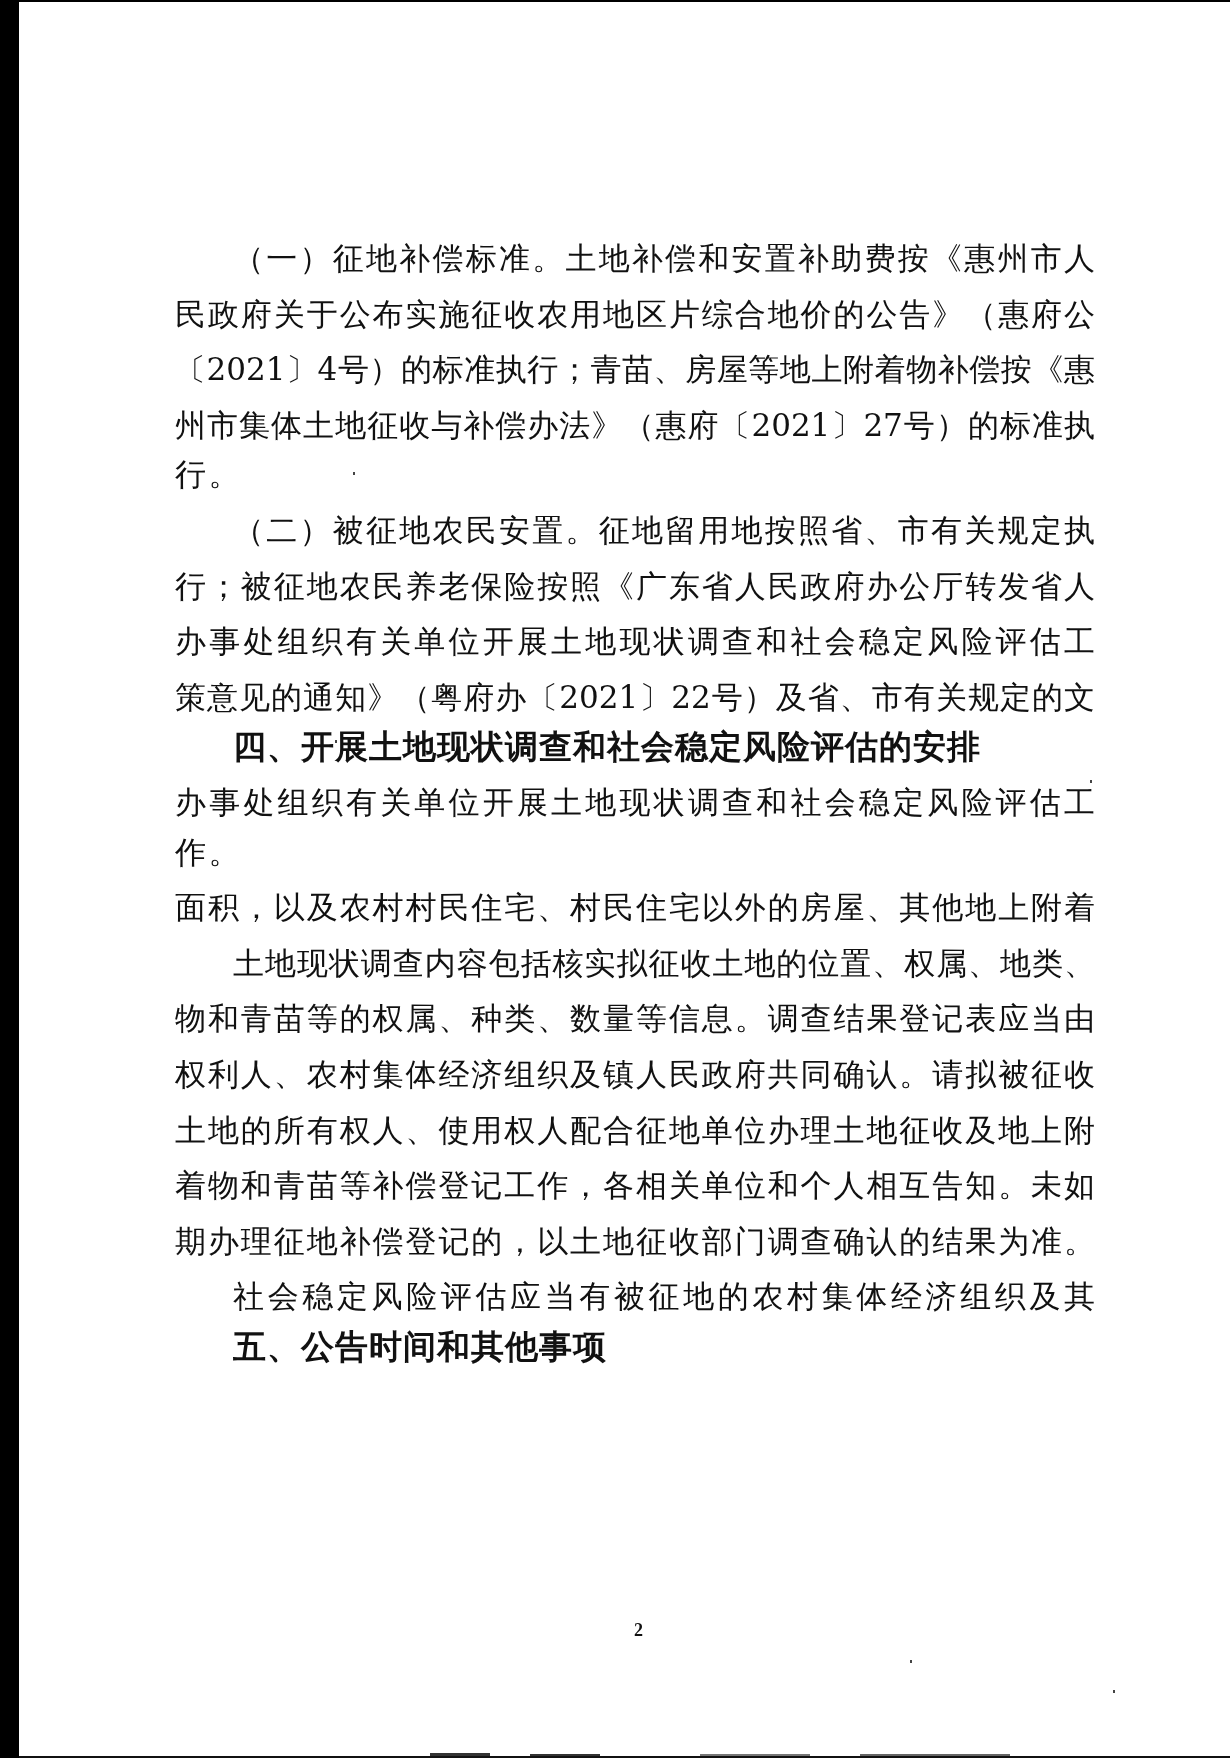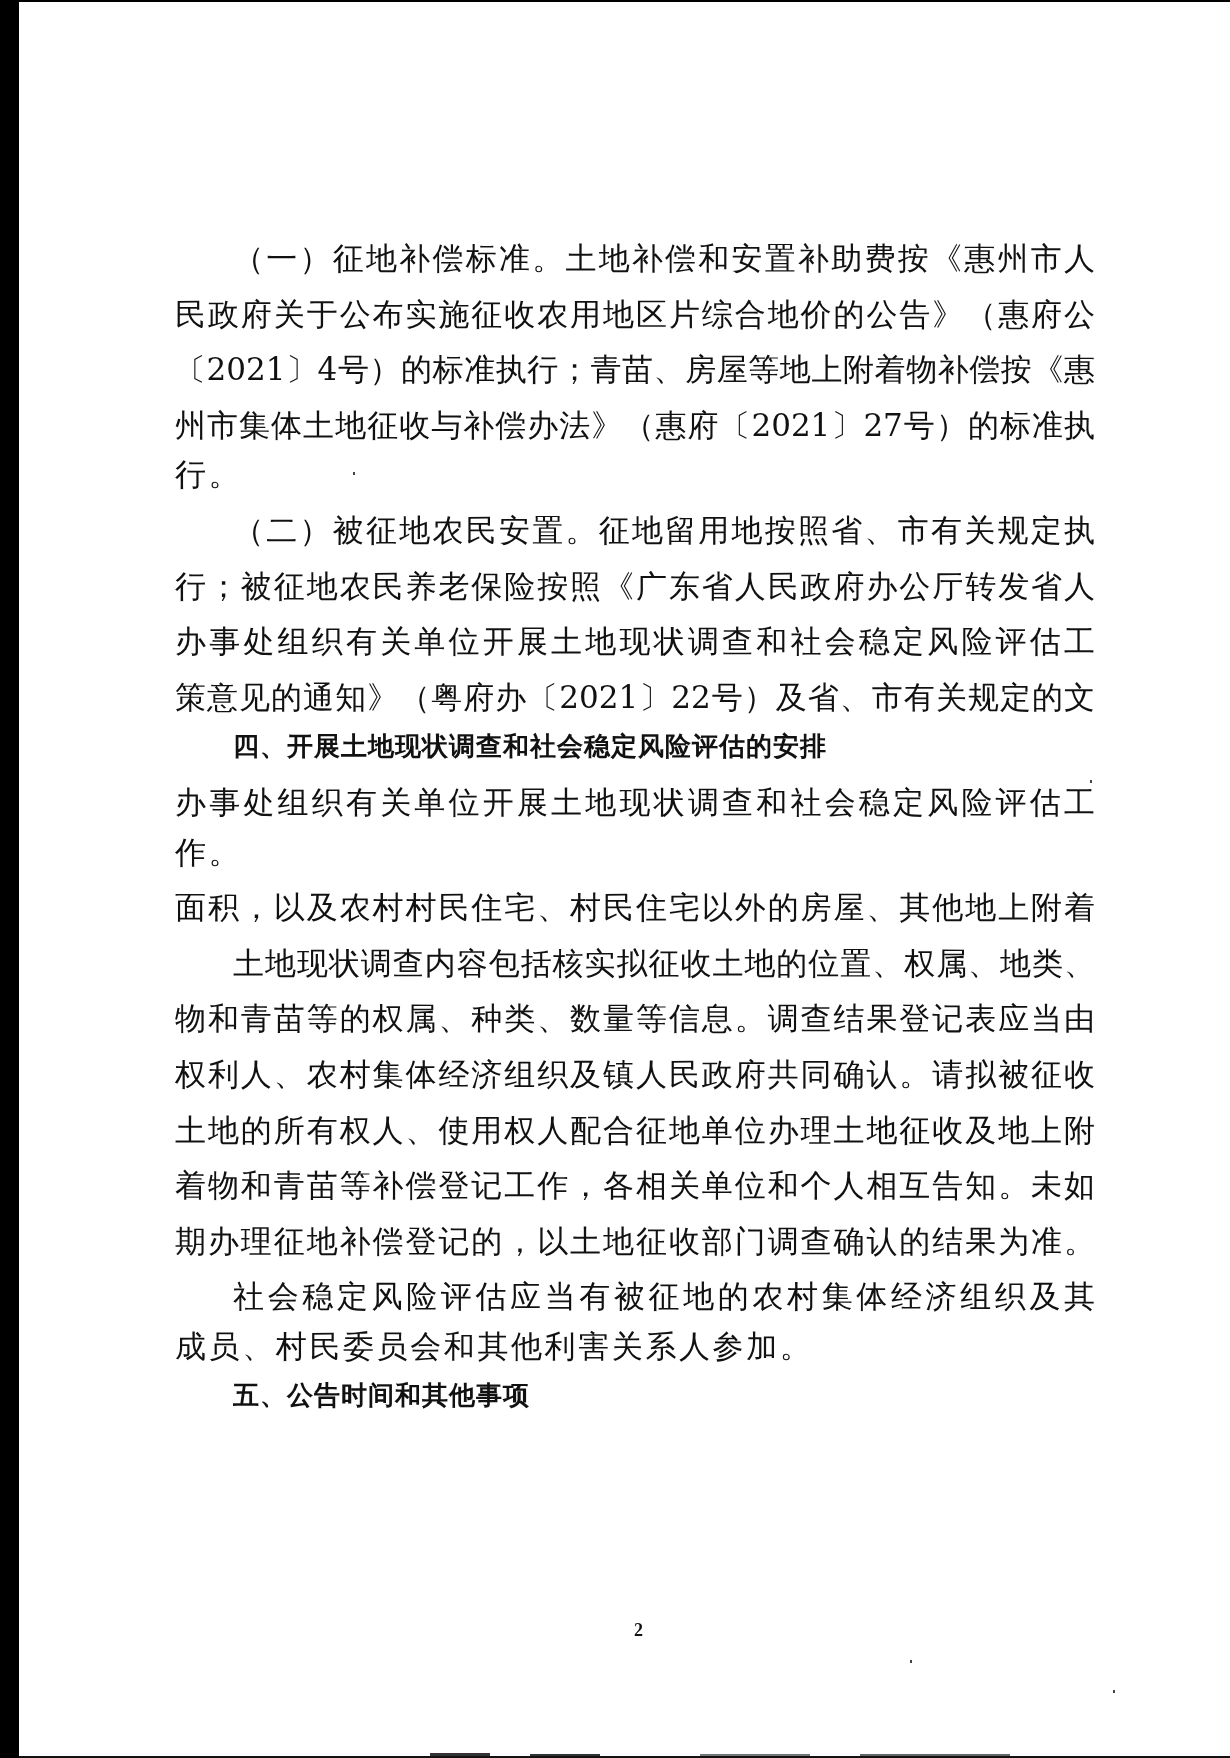--- a/index.html
+++ b/index.html
@@ -60,21 +60,21 @@
       text-align-last: justify;
       letter-spacing: 0;
       margin-top: 6px;
     }
     .line.indent {
       padding-left: 58px;
     }
     .line.heading {
       font-family: "DejaVu Sans", "Liberation Sans", sans-serif;
       font-weight: bold;
-      font-size: 26px;
+      font-size: 33px;
       letter-spacing: 1px;
     }
     .page-number {
       position: absolute;
       left: 634px;
       top: 1620px;
       font-family: "Liberation Serif", serif;
       font-size: 18px;
       font-weight: bold;
     }
@@ -122,18 +122,17 @@
 
   <div class="line justify">面积，以及农村村民住宅、村民住宅以外的房屋、其他地上附着</div>
   <div class="line justify indent">土地现状调查内容包括核实拟征收土地的位置、权属、地类、</div>
   <div class="line justify">物和青苗等的权属、种类、数量等信息。调查结果登记表应当由</div>
   <div class="line justify">权利人、农村集体经济组织及镇人民政府共同确认。请拟被征收</div>
   <div class="line justify">土地的所有权人、使用权人配合征地单位办理土地征收及地上附</div>
   <div class="line justify">着物和青苗等补偿登记工作，各相关单位和个人相互告知。未如</div>
   <div class="line justify">期办理征地补偿登记的，以土地征收部门调查确认的结果为准。</div>
 
   <div class="line justify indent">社会稳定风险评估应当有被征地的农村集体经济组织及其</div>
-  <div class="line">成员、村民委员会和其他利害关系人参加。</div>
 
   <div class="line heading indent">五、公告时间和其他事项</div>
 </div>
 
 <div class="page-number">2</div>
 
 </body></html>

